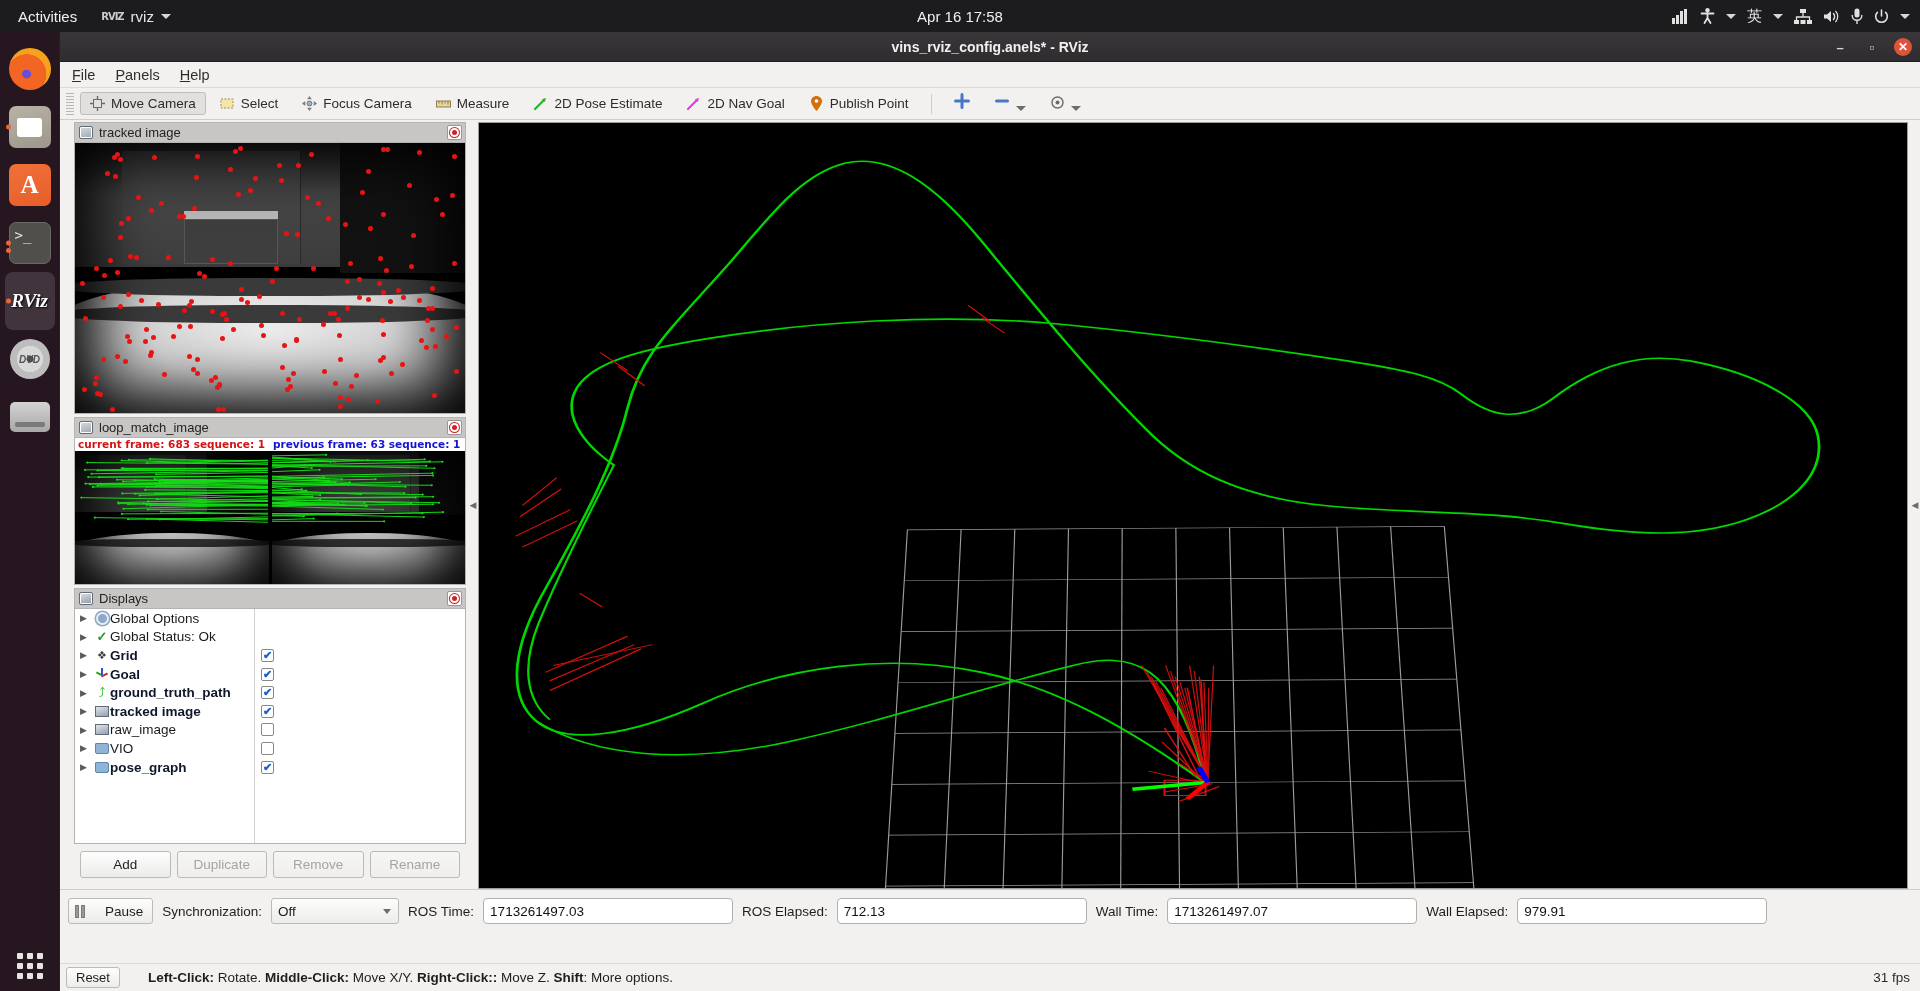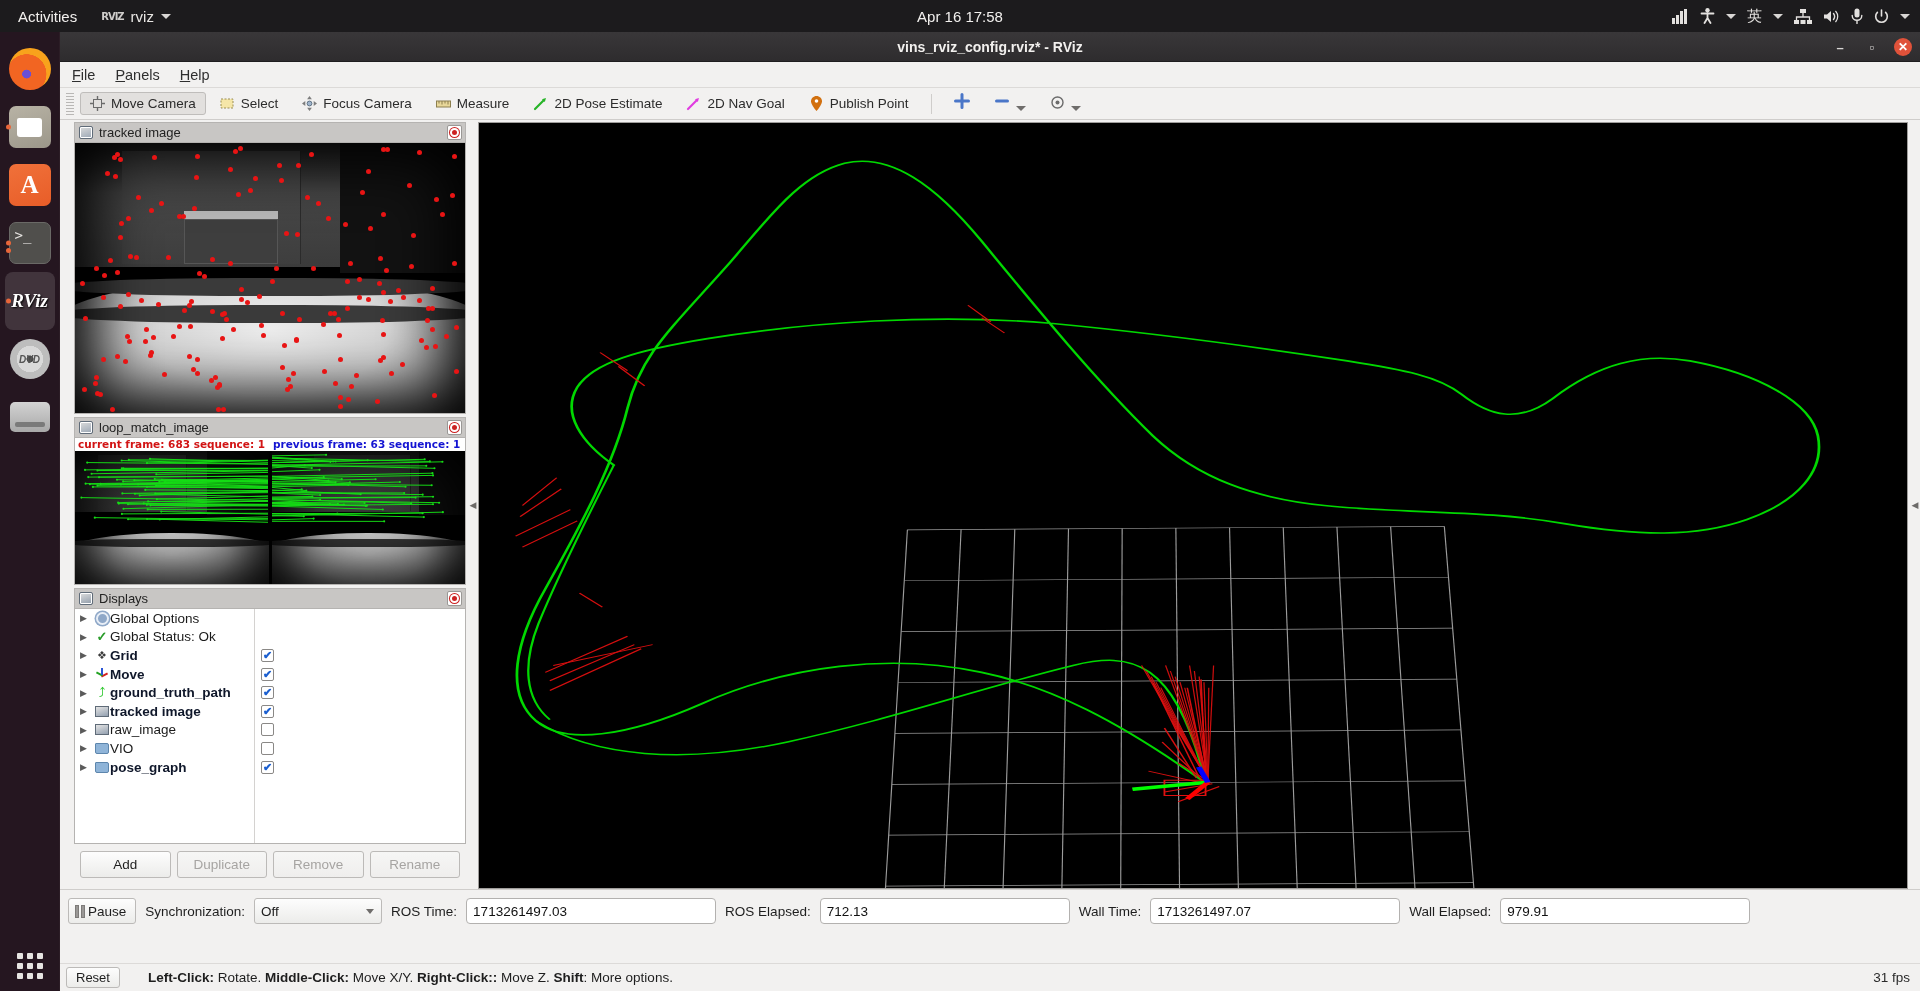--- a/index.html
+++ b/index.html
@@ -217,21 +217,21 @@
   #view3d-wrap { flex: 1; position: relative; padding: 2px 2px 0 0; display: flex; }
   #view3d { flex: 1; background: #000; position: relative; overflow: hidden; border: 1px solid #9f9d9b; }
   .dock-handle { width: 10px; display: flex; align-items: center; justify-content: center;
      color: #6d6b69; font-size: 9px; background: #f2f1f0; }
 
   
   #time-panel { height: 74px; background: #f2f1f0; border-top: 1px solid #cfcdcb; }
   #time-head { height: 20px; background: #c8c6c4; display: flex; align-items: center;
                padding: 0 5px; font-size: 13px; color: #232323; border-bottom: 1px solid #b5b3b1; }
   #time-row { display: flex; align-items: center; gap: 9px; padding: 8px 10px 0 8px; font-size: 13.5px; color: #1e1e1e; }
-  .pausebtn { display: flex; align-items: center; gap: 3px; height: 26px; padding: 0 9px 0 6px;
+  .pausebtn { display: flex; align-items: center; gap: 20px; height: 26px; padding: 0 9px 0 6px;
     border: 1px solid #bcbab8; border-radius: 3px; background: linear-gradient(180deg,#fdfdfd,#ececea); }
   .pausebars { display: flex; gap: 2px; }
   .pausebars i { width: 4px; height: 13px; background: #9a9896; display: block; border: 1px solid #7d7b79; }
   .sel { height: 26px; min-width: 128px; border: 1px solid #bcbab8; border-radius: 3px;
     background: linear-gradient(180deg,#fdfdfd,#ececea); display: flex; align-items: center;
     padding: 0 6px; position: relative; }
   .sel .selcaret { position: absolute; right: 7px; width: 0; height: 0;
     border-left: 4px solid transparent; border-right: 4px solid transparent; border-top: 5px solid #6f6d6b; }
   .tfield { height: 26px; border: 1px solid #b3b1af; background: #fff; border-radius: 4px;
     display: flex; align-items: center; padding: 0 6px; font-size: 13.5px; color: #111; }
@@ -339,21 +339,21 @@
       <i></i>
       <i></i>
       <i></i>
       <i></i>
   </div>
 </div>
 
 <div id="rviz-window">
 
   <div id="titlebar">
-    <span>vins_rviz_config.rviz* - RViz</span>
+    <span>vins_rviz_config.anels* - RViz</span>
     <span class="wbtns">
       <span class="wbtn">–</span>
       <span class="wbtn">▫</span>
       <span class="wbtn close">✕</span>
     </span>
   </div>
 
   <div id="menubar">
     <span><u>F</u><span>ile</span></span>
     <span><u>P</u><span>anels</span></span>
@@ -943,21 +943,21 @@
               </div>
               <div class="tree-row enabled">
                 <span class="twisty">▶</span>
                 <span class="ticon">
                   <span class="axes-ico">
                     <i class="ax-r"></i>
                     <i class="ax-g"></i>
                     <i class="ax-b"></i>
                   </span>
                 </span>
-                <span class="tlabel">Move</span>
+                <span class="tlabel">Goal</span>
               </div>
               <div class="tree-row enabled">
                 <span class="twisty">▶</span>
                 <span class="ticon">
                   <span class="path-ico">⤴</span>
                 </span>
                 <span class="tlabel">ground_truth_path</span>
               </div>
               <div class="tree-row enabled">
                 <span class="twisty">▶</span>

